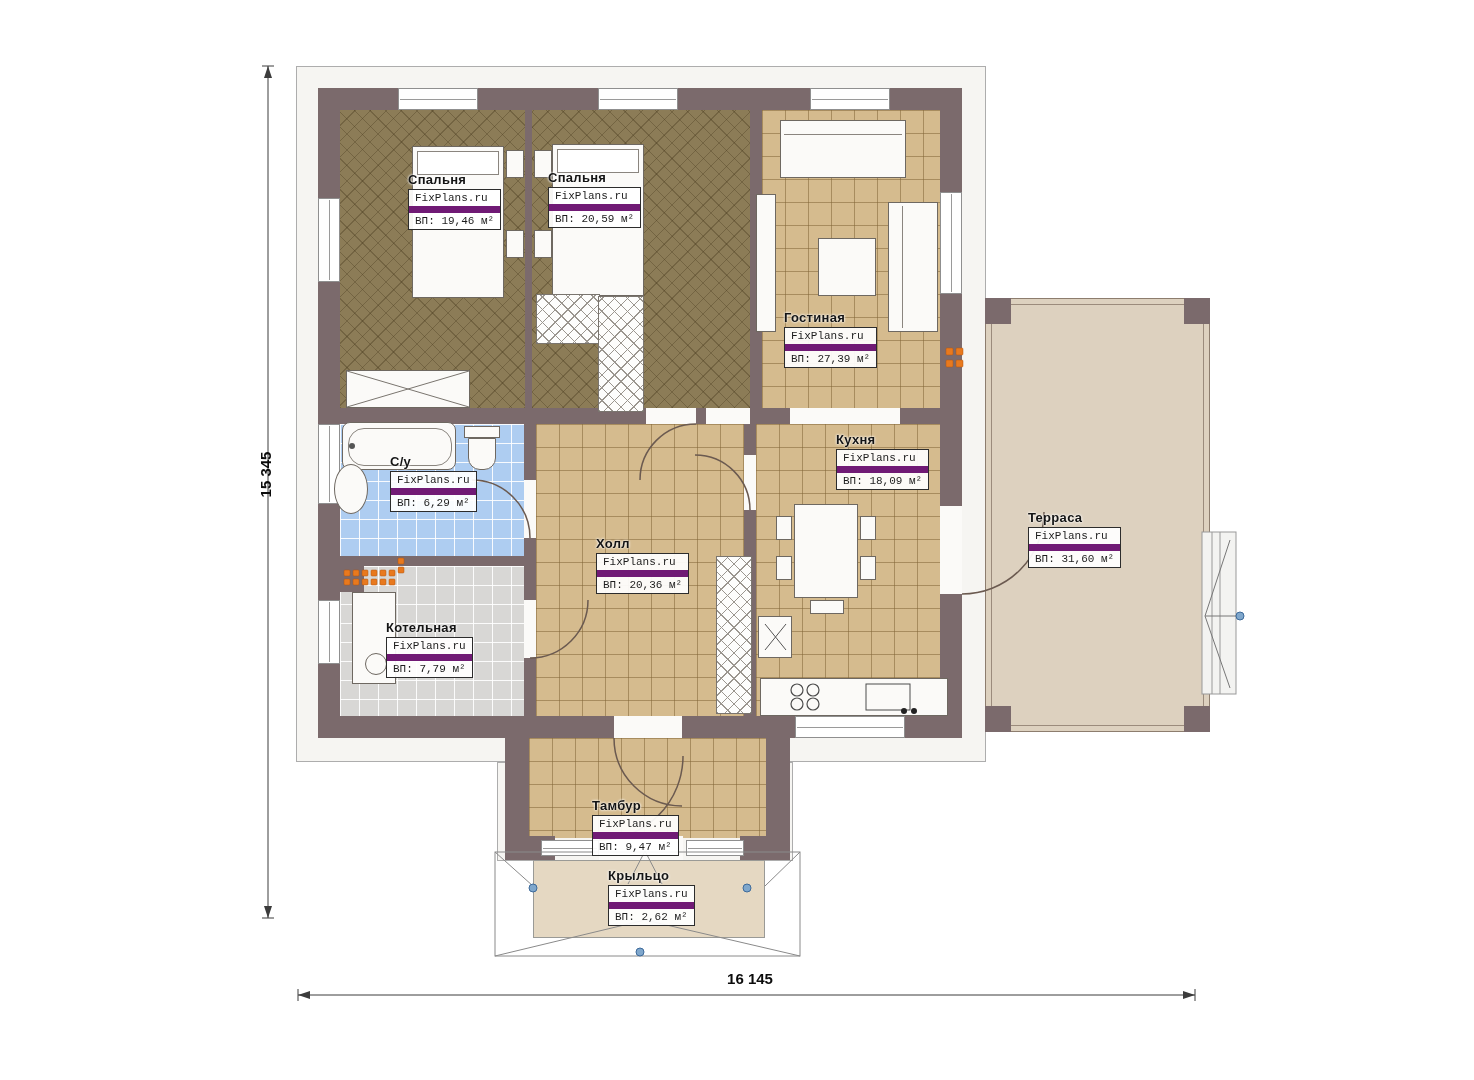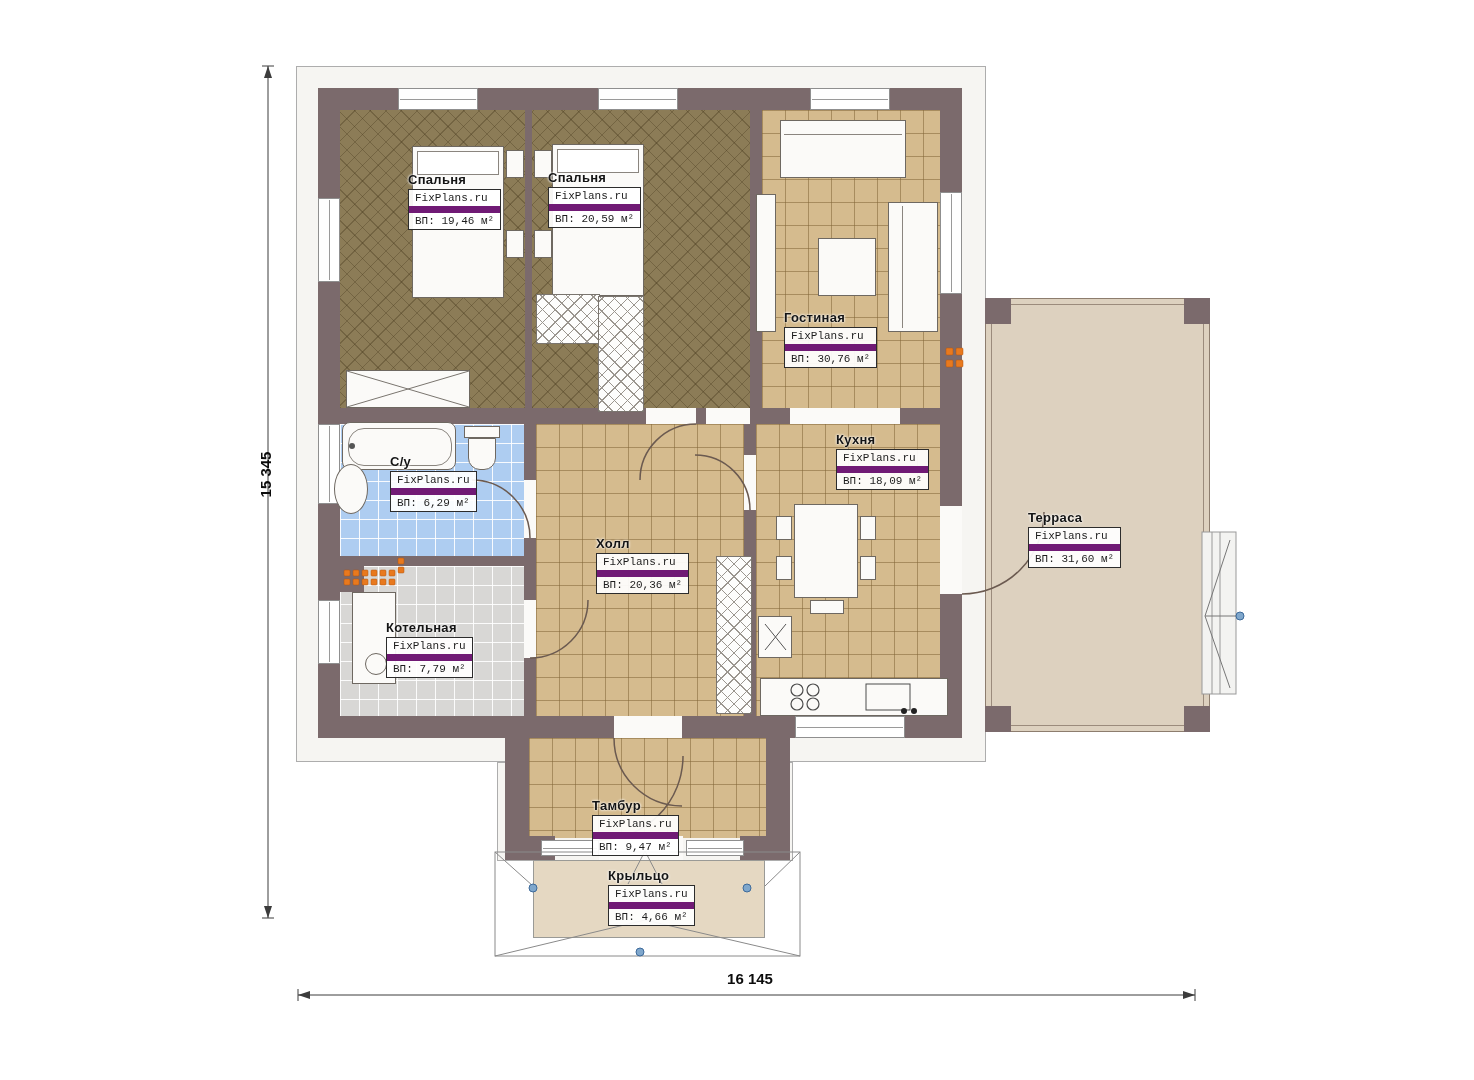--- a/index.html
+++ b/index.html
@@ -263,21 +263,21 @@
     <div class="rl-name">Спальня</div>
     <div class="rl-box">
       <div class="rl-row">FixPlans.ru</div>
       <div class="rl-row">ВП: 20,59 м²</div>
     </div>
   </div>
   <div class="room-label" style="left:784px;top:310px;width:100px;">
     <div class="rl-name">Гостиная</div>
     <div class="rl-box">
       <div class="rl-row">FixPlans.ru</div>
-      <div class="rl-row">ВП: 30,76 м²</div>
+      <div class="rl-row">ВП: 27,39 м²</div>
     </div>
   </div>
   <div class="room-label" style="left:390px;top:454px;width:84px;">
     <div class="rl-name">С/у</div>
     <div class="rl-box">
       <div class="rl-row">FixPlans.ru</div>
       <div class="rl-row">ВП: 6,29 м²</div>
     </div>
   </div>
   <div class="room-label" style="left:836px;top:432px;width:92px;">
@@ -312,20 +312,20 @@
     <div class="rl-name">Тамбур</div>
     <div class="rl-box">
       <div class="rl-row">FixPlans.ru</div>
       <div class="rl-row">ВП: 9,47 м²</div>
     </div>
   </div>
   <div class="room-label" style="left:608px;top:868px;width:100px;">
     <div class="rl-name">Крыльцо</div>
     <div class="rl-box">
       <div class="rl-row">FixPlans.ru</div>
-      <div class="rl-row">ВП: 4,66 м²</div>
+      <div class="rl-row">ВП: 2,62 м²</div>
     </div>
   </div>
 
   <div class="dim" style="left:210px;top:466px;width:110px;transform:rotate(-90deg);">15 345</div>
   <div class="dim" style="left:700px;top:970px;width:100px;">16 145</div>
 
 </div>
 
 </body></html>

